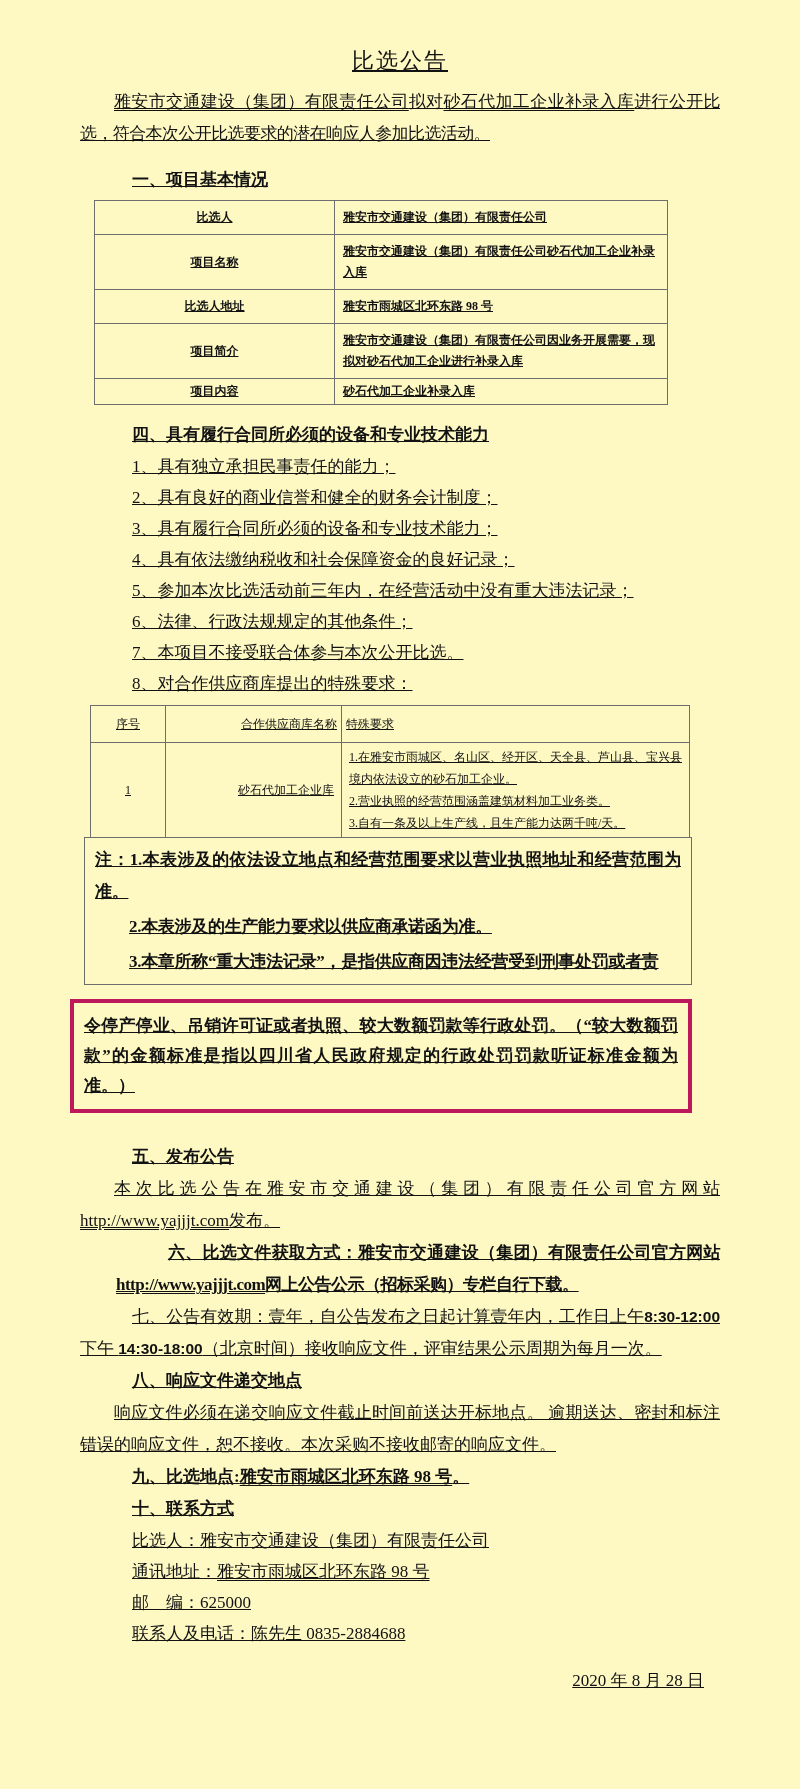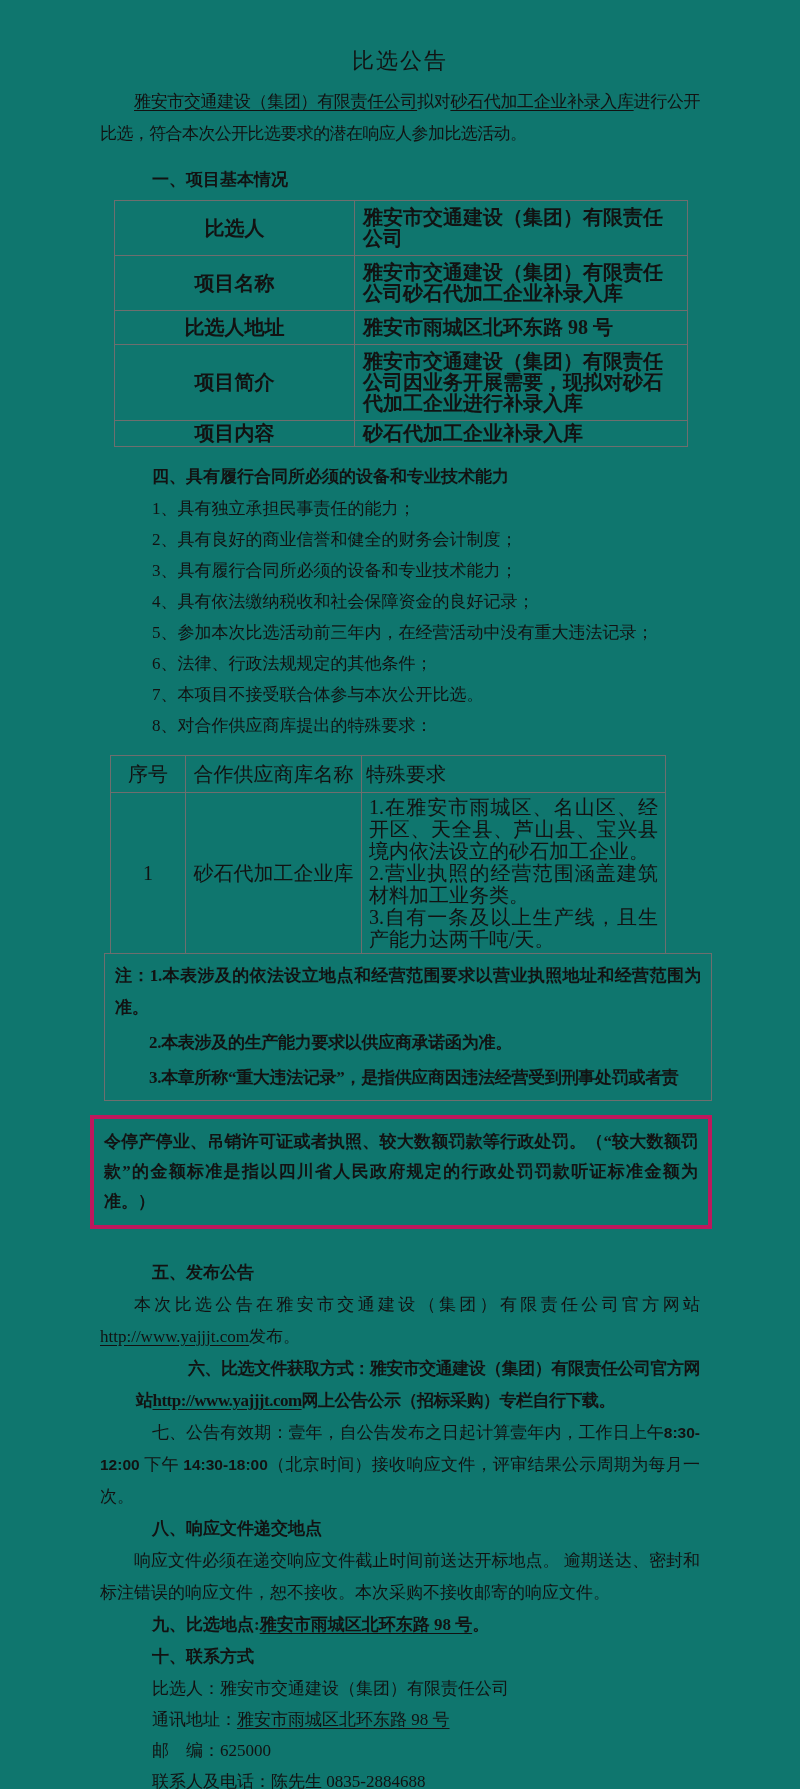--- a/index.html
+++ b/index.html
@@ -1,48 +1,48 @@
 <!DOCTYPE html>
 <html><head>
 <meta charset="utf-8">
 <style>
   html,body{margin:0;padding:0;}
   body{
     width:800px;height:1789px;background:#ffffff;color:#121212;
     font-family:"Liberation Serif","DejaVu Serif",serif;
     font-size:17px;overflow:hidden;
   }
-  .doc{position:relative;width:800px;height:1789px;padding:0 88px;box-sizing:border-box;background:#0f766e;}
+  .doc{position:relative;width:800px;height:1789px;padding:0 68px;box-sizing:border-box;background:#fef9c3;text-decoration:underline;}
   .title{padding-top:44px;margin:0;text-align:center;font-size:22px;font-weight:500;line-height:34px;letter-spacing:2px;}
   .p{margin:0 12px;line-height:32px;text-align:justify;}
   .ind{text-indent:34px;}
   .ind3{text-indent:52px;}
   .tight{letter-spacing:-0.6px;}
   .tight2{letter-spacing:-0.5px;}
   .h{font-weight:bold;margin:0 12px 0 64px;line-height:32px;}
   .mt8{margin-top:8px;} .mt14{margin-top:14px;} .mt28{margin-top:28px;}
   .li{margin:0 12px 0 64px;line-height:31px;}
   .bold{font-weight:bold;margin-left:48px;}
   u, .ul{text-decoration:underline;text-underline-offset:3px;}
   a.link{color:inherit;text-decoration:underline;text-underline-offset:3px;cursor:pointer;}
   .sans{font-family:"Liberation Sans","DejaVu Sans",sans-serif;font-weight:600;font-size:15.5px;}
 
   table{border-collapse:collapse;table-layout:fixed;}
-  td,th{border:1px solid #6e6e6e;font-size:20px;vertical-align:middle;}
+  td,th{border:1px solid #6e6e6e;font-size:12px;vertical-align:middle;}
 
   .t1{margin:4px 0 0 26px;width:574px;}
   .t1 td{font-weight:bold;line-height:21px;padding:6px 8px;}
   .t1 .lbl{text-align:center;width:223px;}
   .t1 .tightrow td{padding:2px 8px;}
 
-  .t2{margin:14px 0 0 22px;width:556px;}
+  .t2{margin:6px 0 0 22px;width:600px;}
   .t2 th{font-weight:normal;text-align:center;line-height:22px;padding:7px 4px;}
   .t2 td{line-height:22px;padding:3px 7px;}
   .t2 .cno{text-align:center;width:66px;}
-  .t2 .cname{text-align:center;width:167px;}
+  .t2 .cname{text-align:right;width:167px;}
   .t2 .creq{text-align:left;}
   .t2 .creq div{text-align:justify;}
 
   .notesbox{margin:-1px 0 0 16px;width:608px;box-sizing:border-box;border:1px solid #6e6e6e;padding:6px 10px;}
   .notesbox p{margin:0;font-weight:bold;line-height:32px;text-align:justify;letter-spacing:-0.3px;}
   .notesbox p + p{margin-top:3px;text-indent:34px;}
 
   .contbox{margin:14px 0 0 2px;width:622px;box-sizing:border-box;border:4px solid #be185d;padding:8px 10px;}
   .contbox p{margin:0;font-weight:bold;line-height:30px;text-align:justify;}
 

